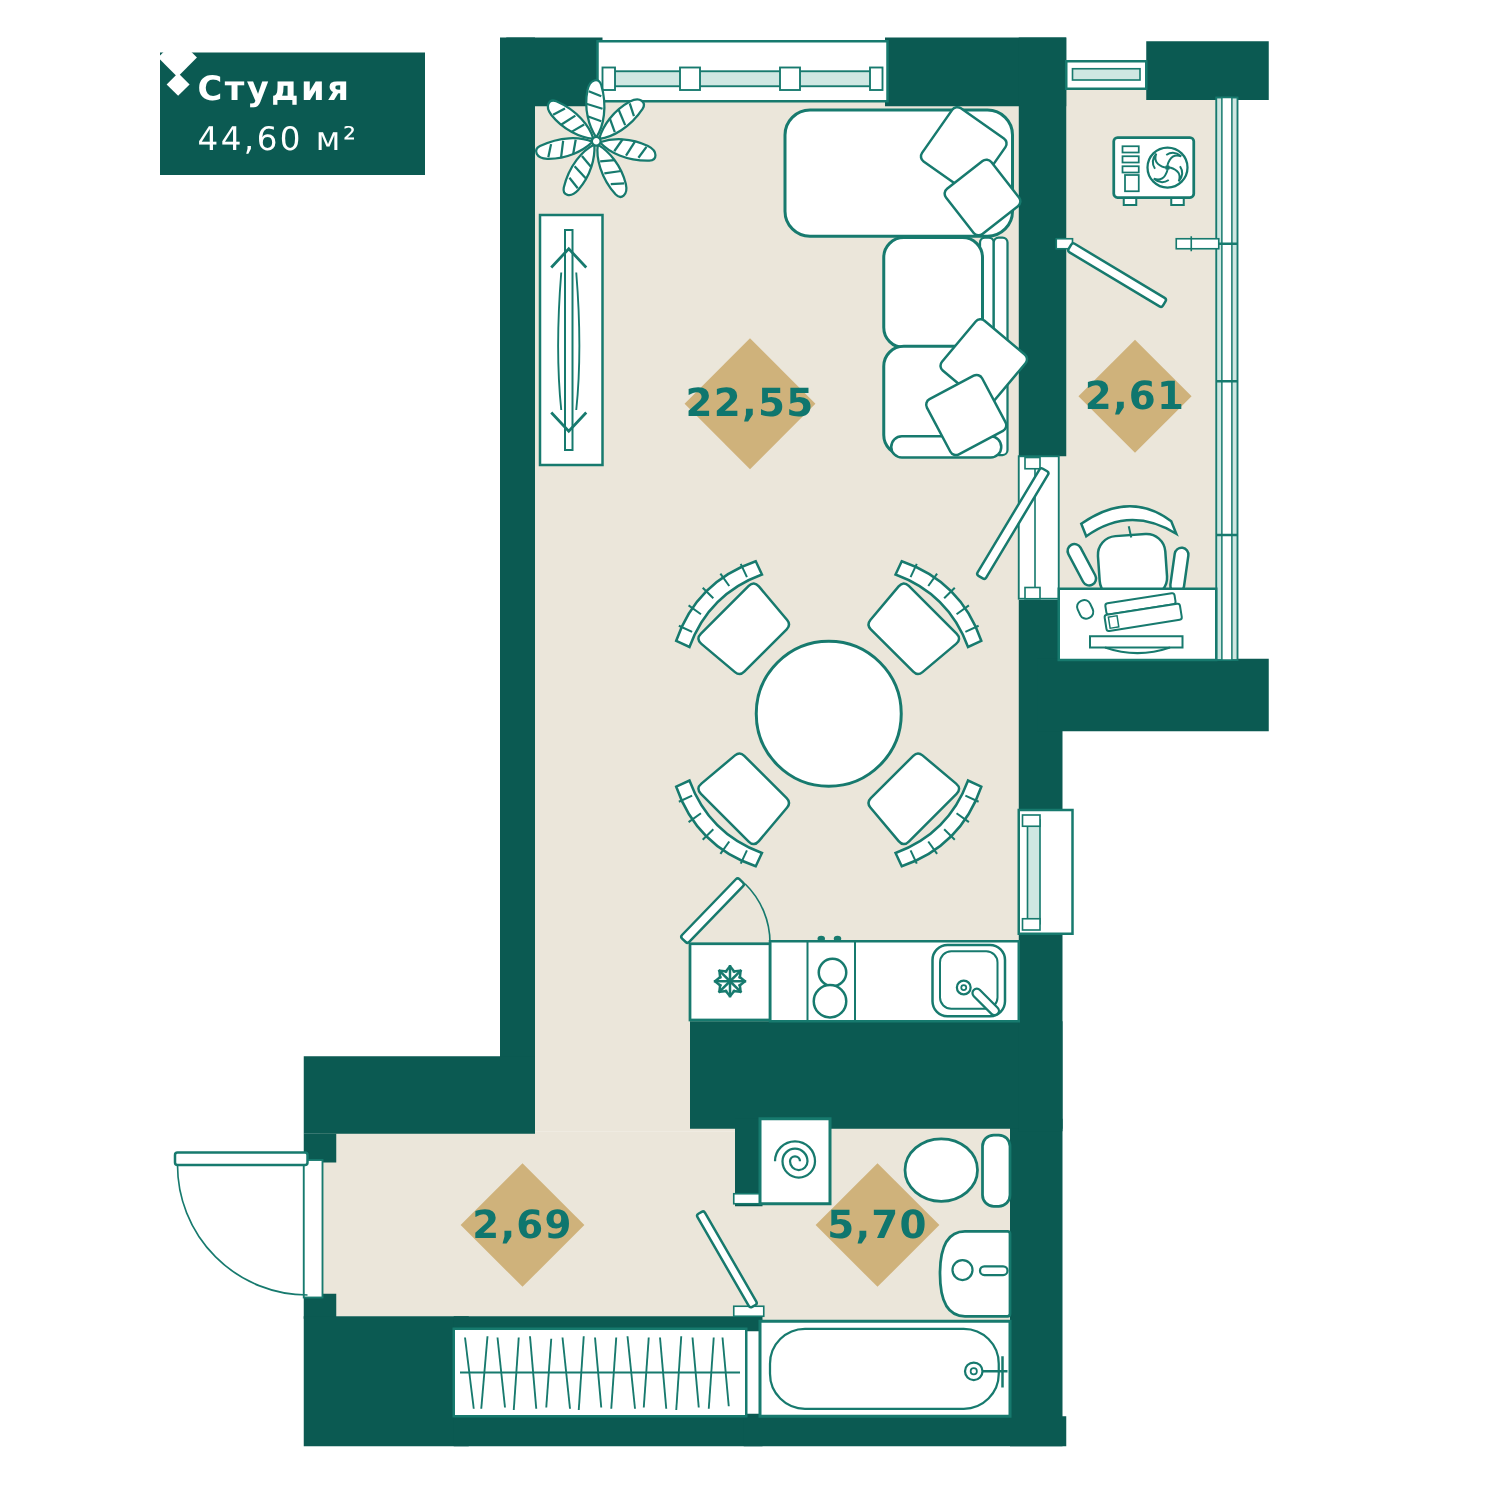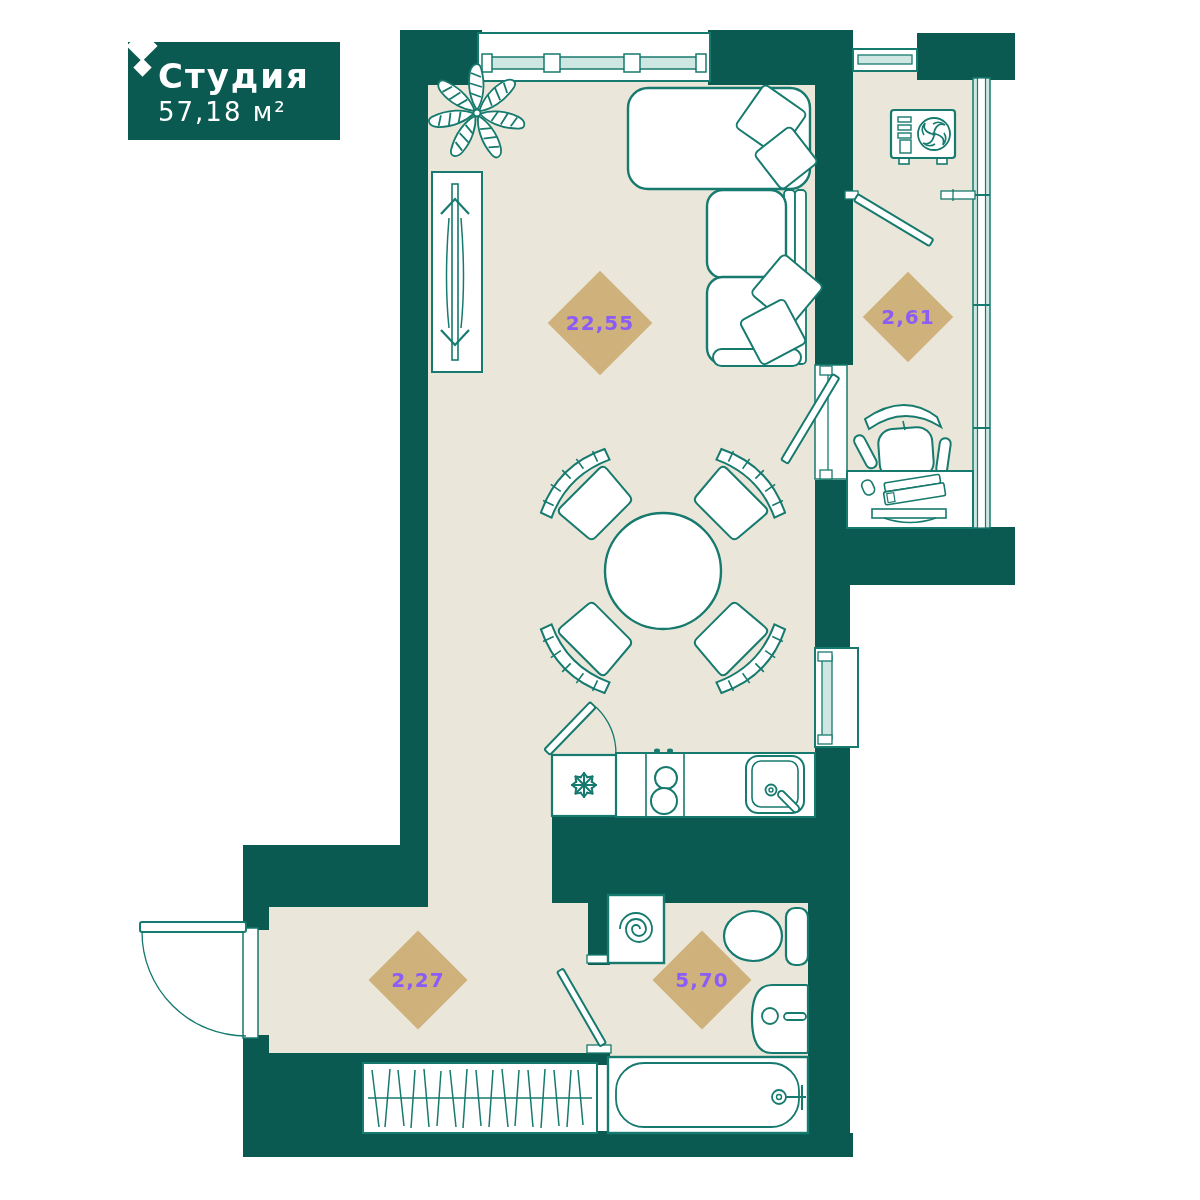--- a/index.html
+++ b/index.html
@@ -3,30 +3,30 @@
 <meta charset="utf-8">
 <style>
   html,body{margin:0;padding:0;background:#fff;}
   #stage{position:relative;width:1200px;height:1200px;background:#fff;overflow:hidden;
          font-family:"DejaVu Sans","Liberation Sans",sans-serif;}
   .wall{position:absolute;background:#0b5a52;}
   .floor{position:absolute;background:#ebe6da;}
   svg.fix{position:absolute;left:0;top:0;width:1200px;height:1200px;pointer-events:none;}
   
   .plan-badge{position:absolute;left:128px;top:42px;width:212px;height:98px;background:#0b5a52;}
-  .badge-title{position:absolute;left:30px;top:14px;color:#fff;font-size:34px;font-weight:700;letter-spacing:2px;}
+  .badge-title{position:absolute;left:30px;top:14px;color:#fff;font-size:27px;font-weight:700;letter-spacing:2px;}
   .badge-area{position:absolute;left:30px;top:55px;color:#fff;font-size:26px;font-weight:400;letter-spacing:2px;}
   .badge-logo .d1{position:absolute;left:3px;top:-7px;width:22px;height:22px;background:#fff;transform:rotate(45deg);}
   .badge-logo .d2{position:absolute;left:8px;top:19px;width:13px;height:13px;background:#fff;transform:rotate(45deg);}
   
   .room-label{position:absolute;width:0;height:0;}
   .room-label .diamond{position:absolute;left:0;top:0;width:var(--s);height:var(--s);
       background:#cfb27b;transform:translate(-50%,-50%) rotate(45deg);}
   .room-label .area-num{position:absolute;left:0;top:0;transform:translate(-50%,-50%);
-      color:#8b5cf6;font-size:20px;font-weight:600;letter-spacing:1px;white-space:nowrap;}
+      color:#0f766e;font-size:31px;font-weight:600;letter-spacing:1px;white-space:nowrap;}
 </style>
 </head>
 <body>
 
 <div id="stage">
 
   <div>
     <div class="floor" style="left:428px;top:80px;width:387px;height:825px;"></div>
     <div class="floor" style="left:256px;top:905px;width:334px;height:148px;"></div>
     <div class="floor" style="left:608px;top:895px;width:200px;height:162px;"></div>
@@ -316,29 +316,29 @@
   <div class="room-label" style="left:600px;top:323px;--s:74px">
     <div class="diamond"></div>
     <span class="area-num">22,55</span>
   </div>
   <div class="room-label" style="left:908px;top:317px;--s:64px">
     <div class="diamond"></div>
     <span class="area-num">2,61</span>
   </div>
   <div class="room-label" style="left:418px;top:980px;--s:70px">
     <div class="diamond"></div>
-    <span class="area-num">2,27</span>
+    <span class="area-num">2,69</span>
   </div>
   <div class="room-label" style="left:702px;top:980px;--s:70px">
     <div class="diamond"></div>
     <span class="area-num">5,70</span>
   </div>
 
   <div class="plan-badge">
     <div class="badge-logo">
       <span class="d1"></span>
         <span class="d2"></span>
     </div>
     <div class="badge-title">Студия</div>
-    <div class="badge-area">57,18 м²</div>
+    <div class="badge-area">44,60 м²</div>
   </div>
 
 </div>
 
 </body></html>

